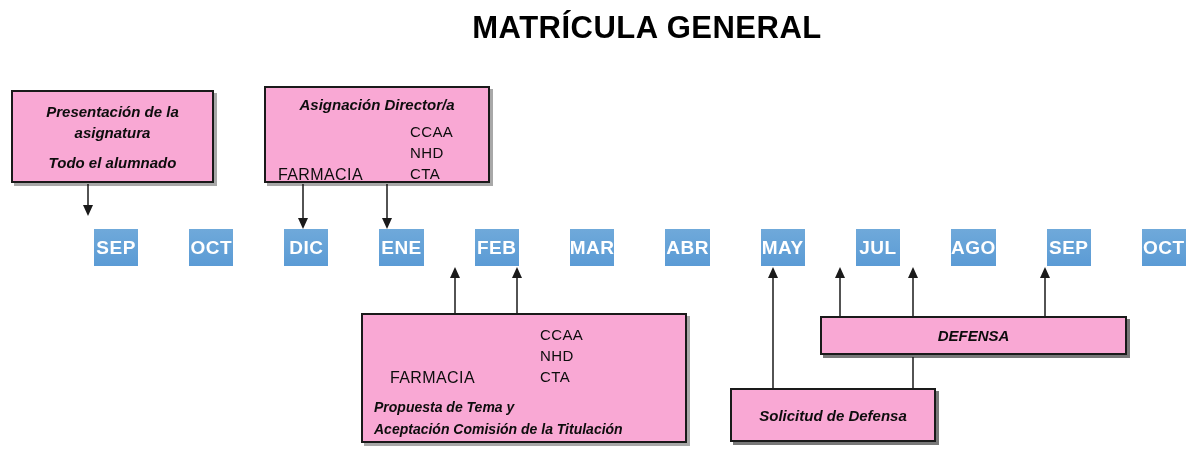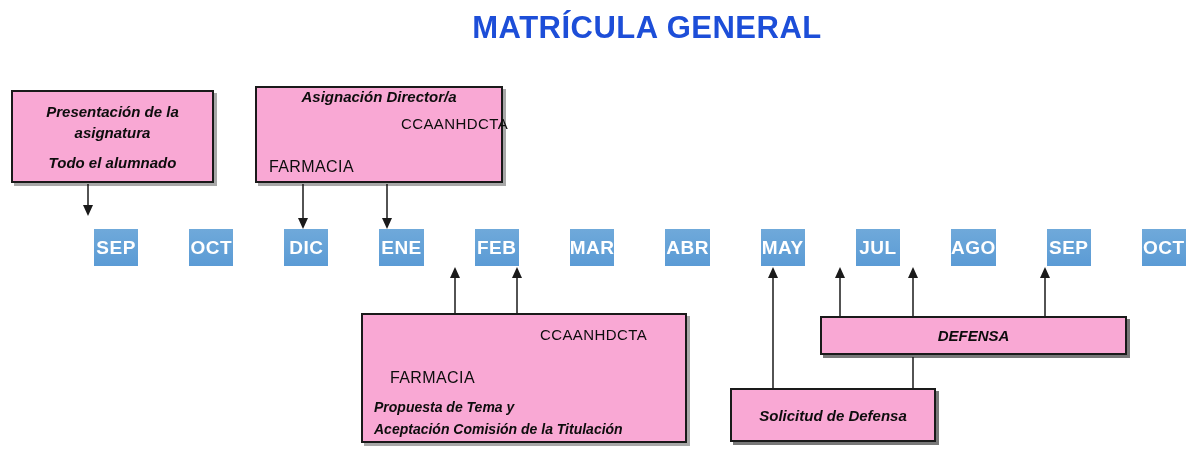--- a/index.html
+++ b/index.html
@@ -4,21 +4,21 @@
 <style>
   * { margin:0; padding:0; box-sizing:border-box; }
   body { background:#fff; }
   .stage {
     position:relative; width:1202px; height:455px; background:#ffffff;
     font-family:"Liberation Sans", sans-serif; overflow:hidden;
   }
   .title {
     position:absolute; top:10px; left:0; width:100%; text-align:center;
     padding-left:92px; 
-    font-size:31px; font-weight:700; color:#1d4ed8; letter-spacing:0.5px;
+    font-size:31px; font-weight:700; color:#000000; letter-spacing:0.5px;
   }
   
   .timeline {
     position:absolute; left:46px; top:229px; width:1140px; height:37px;
     display:flex; gap:3px;
   }
   .month {
     flex:1 1 0; display:flex; align-items:center; justify-content:center;
     background:linear-gradient(#6fa9da, #5b9bd5);
     color:#ffffff; font-weight:700; font-size:19px; letter-spacing:0.5px;margin-left:48px;
@@ -26,25 +26,25 @@
   
   .abox {
     position:absolute; background:#f9a8d4; border:2px solid #1a1a1a;
     box-shadow:3px 3px 0 #a8a8a8; color:#0d0d0d;
   }
   .abox.dark-shadow { box-shadow:3px 3px 0 #787878; }
   .bi { font-style:italic; font-weight:700; }
   .box-presentacion { left:11px; top:90px; width:203px; height:93px; text-align:center; padding-top:9px; }
   .box-presentacion .l { font-size:15px; line-height:21px; }
   .box-presentacion .gap { height:9px; }
-  .box-asignacion { left:255px; top:86px; width:248px; height:97px; }
+  .box-asignacion { left:264px; top:86px; width:226px; height:97px; padding-top:8px; }
   .box-asignacion .bt { text-align:center; font-size:15px; margin-bottom:8px; }
   .facrow { display:flex; align-items:flex-start; }
   .facname { font-size:16px; letter-spacing:0.4px;margin-top:45px; }
-  .faclist { display:flex; flex-direction:row; align-items:flex-start; font-size:15px; line-height:21px; letter-spacing:0.4px; }
+  .faclist { display:flex; flex-direction:column; align-items:flex-start; font-size:15px; line-height:21px; letter-spacing:0.4px; }
   .box-asignacion .facname { margin-left:12px; }
   .box-asignacion .faclist { margin-left:47px; }
   .box-propuesta { left:361px; top:313px; width:326px; height:130px; padding-top:9px; }
   .box-propuesta .facname { margin-left:27px; }
   .box-propuesta .faclist { margin-left:65px; }
   .box-propuesta .pline { font-size:14px; line-height:22px; margin-left:11px; }
   .box-propuesta .pwrap { margin-top:9px; }
   .box-defensa { left:820px; top:316px; width:307px; height:39px; display:flex; align-items:center; justify-content:center; font-size:15px; }
   .box-solicitud { left:730px; top:388px; width:206px; height:54px; display:flex; align-items:center; justify-content:center; font-size:15px; }
   .arrows { position:absolute; left:0; top:0; width:1202px; height:455px; pointer-events:none; }

